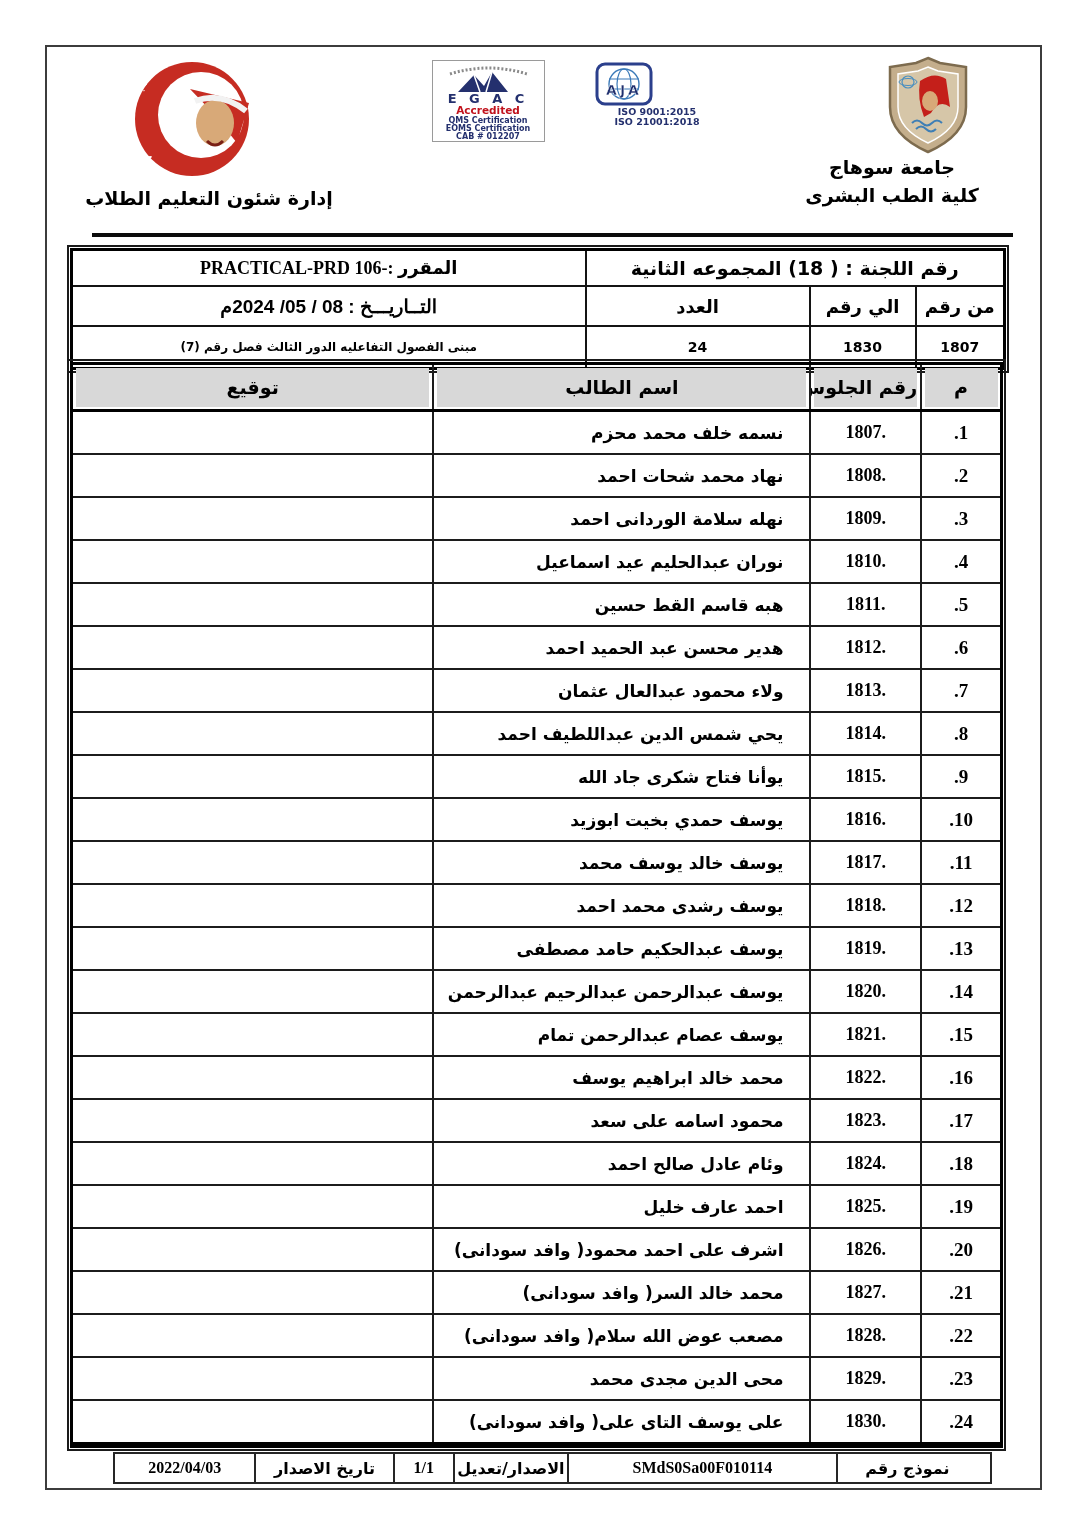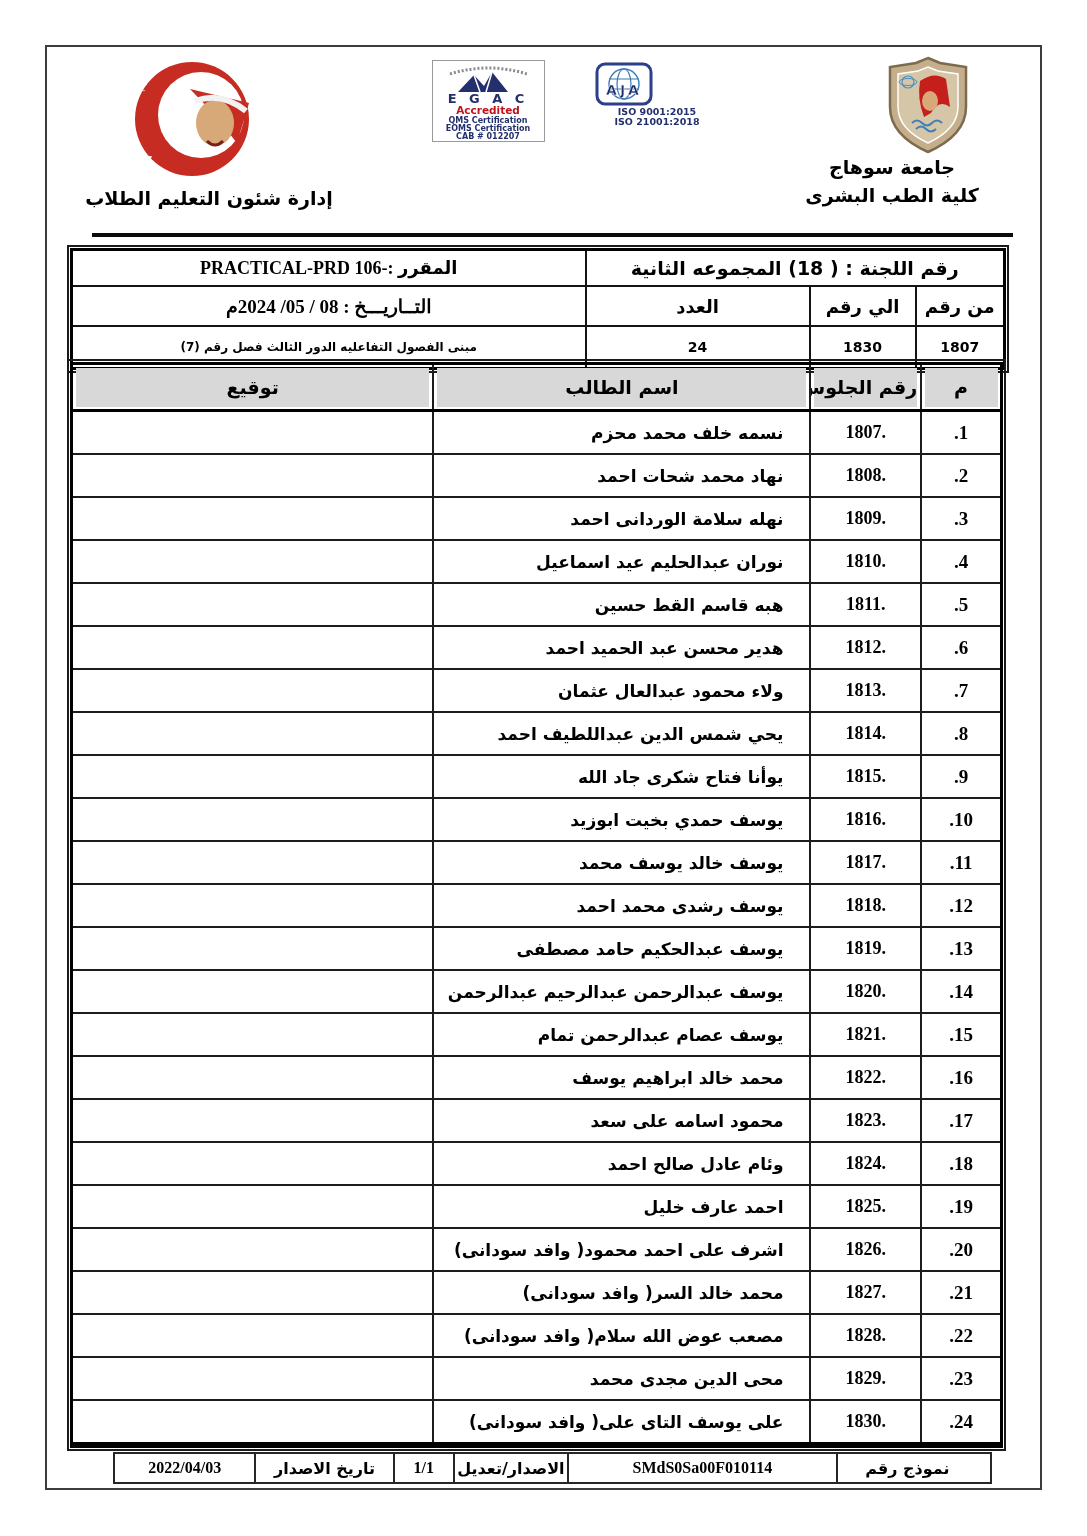--- a/index.html
+++ b/index.html
@@ -26,21 +26,21 @@
   
   table{border-collapse:collapse;table-layout:fixed;}
   td{overflow:hidden;white-space:nowrap;vertical-align:middle;}
 
   
   .info-table{left:23px;top:201px;width:933px;border:3px solid #000;
               outline:2px solid #1a1a1a;outline-offset:1px;}
   .info-table td{border:2px solid #141414;text-align:center;font-weight:bold;}
   .i-committee{font-size:19px;height:32px;}
   .i-course{font-size:18px;font-family:"Liberation Serif","DejaVu Sans",serif;}
-  .i-date{font-size:19px;height:36px;font-family:Liberation Serif, serif;}
+  .i-date{font-size:19px;height:36px;font-family:Liberation Sans, sans-serif;}
   .i-lbl{font-size:18px;}
   .i-num{font-size:14px;height:38px;border-radius:14px;}
   .i-loc{font-size:12px;}
 
   
   .stu-table{left:23px;top:315px;width:933px;border:3px solid #000;
              border-bottom:6px solid #000;outline:2px solid #1a1a1a;outline-offset:1px;}
   .stu-table td{border:2px solid #1c1c1c;}
   .stu-table thead td{border-top:3px solid #000;border-bottom:3px solid #000;
        background:#d8d8d8;background-clip:content-box;padding:3px;

